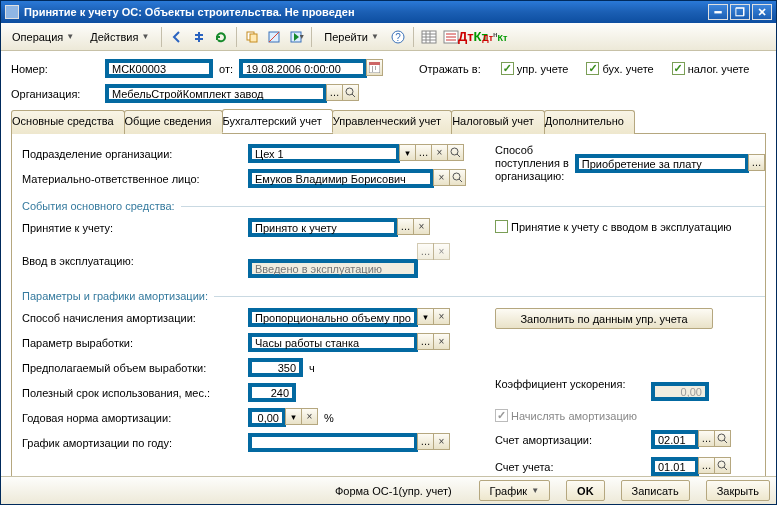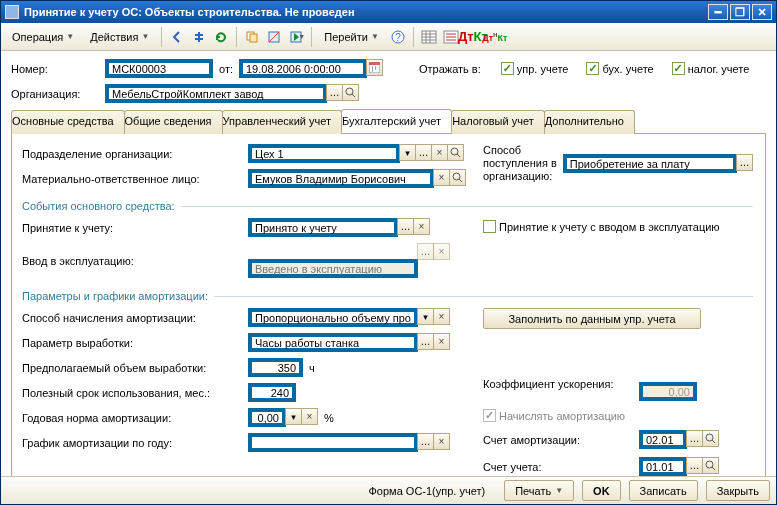--- a/index.html
+++ b/index.html
@@ -125,21 +125,21 @@
   .tab.active {
     background:#fff;
     border-bottom:1px solid #fff;
     top:0;
     padding-top:5px;
     z-index:2;
   }
   .tabpanel {
     border:1px solid #b5a77f;
     border-top:none;
-    padding:10px 12px 12px 10px;
+    padding:10px 0 12px 10px;
     background:#fff;
   }
   .section-hdr {
     color:#357a9e;
     margin:6px 0 6px 0;
     display:flex; align-items:center; gap:6px;
   }
   .section-hdr::after{
     content:""; flex:1; height:1px; background:#c9d9e2;
   }
@@ -160,21 +160,21 @@
   
   .bottombar{
     position:absolute;
     bottom:1px; left:1px; right:1px;
     background:linear-gradient(#fdfdfb,#ede9d8);
     border-top:1px solid #c7c1a7;
     height:28px;
     display:flex;
     align-items:center;
     justify-content:flex-end;
-    gap:8px;
+    gap:16px;
     padding:0 6px;
   }
   .bbtn{
     border:1px solid #b5a77f;
     background:linear-gradient(#fdfbf4,#eee7cd);
     padding:2px 10px;
     height:21px;
     display:flex;align-items:center;gap:4px;
     cursor:pointer;
     border-radius:2px;
@@ -326,22 +326,22 @@
             <circle cx="4.5" cy="4.5" r="3.5" fill="none" stroke="#555"></circle>
             <path d="M7 7 L10 10" stroke="#555"></path>
           </svg>
         </div>
     </div>
   </div>
 
   <div class="tabs">
     <div class="tab">Основные средства</div>
     <div class="tab">Общие сведения</div>
+    <div class="tab active">Бухгалтерский учет</div>
     <div class="tab">Управленческий учет</div>
-    <div class="tab active">Бухгалтерский учет</div>
     <div class="tab">Налоговый учет</div>
     <div class="tab">Дополнительно</div>
   </div>
 
   <div class="tabpanel">
 
     <div style="display:flex;gap:14px;align-items:flex-start;">
       <div style="flex:1">
         <div class="row">
           <span class="lbl" style="width:220px">Подразделение организации:</span>
@@ -545,21 +545,21 @@
       </div>
   </div>
 
 </div>
 
 <div class="bottombar">
   <div class="bbtn plain">
       <span>Форма ОС-1(упр. учет)</span>
     </div>
   <div class="bbtn">
-      <span>Печать</span>
+      <span>График</span>
       <span class="dd">▼</span>
     </div>
   <div class="bbtn">
       <b>OK</b>
     </div>
   <div class="bbtn">
       <span>Записать</span>
     </div>
   <div class="bbtn">
       <span>Закрыть</span>

